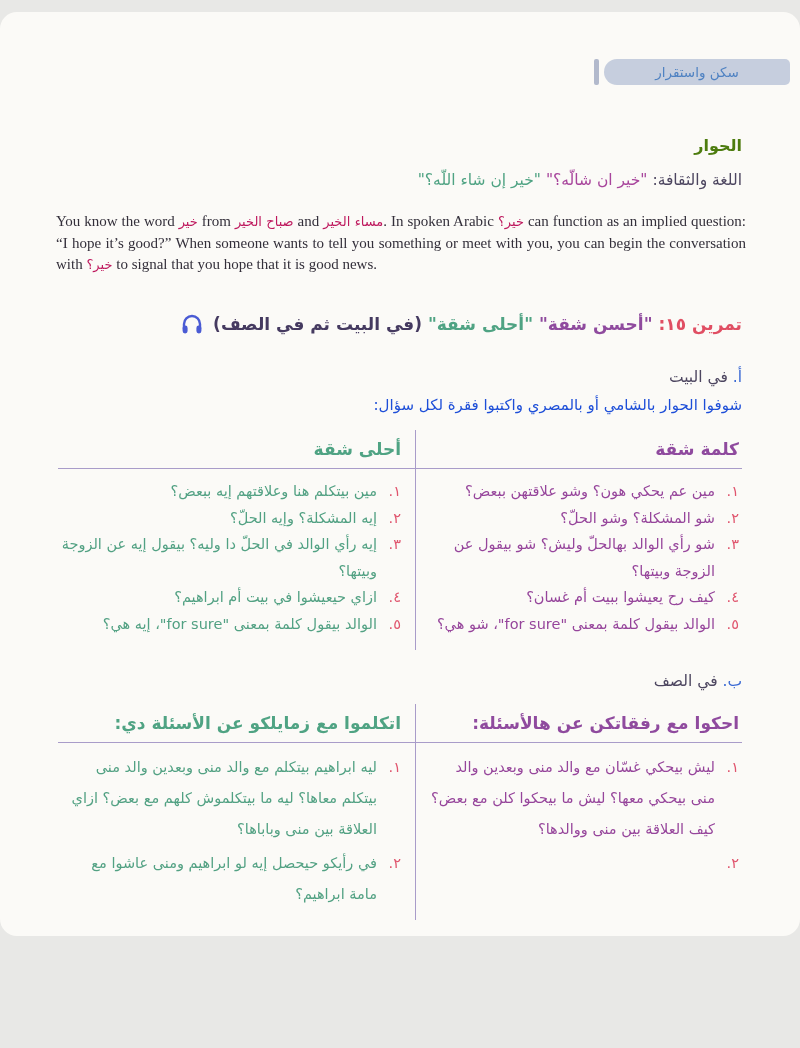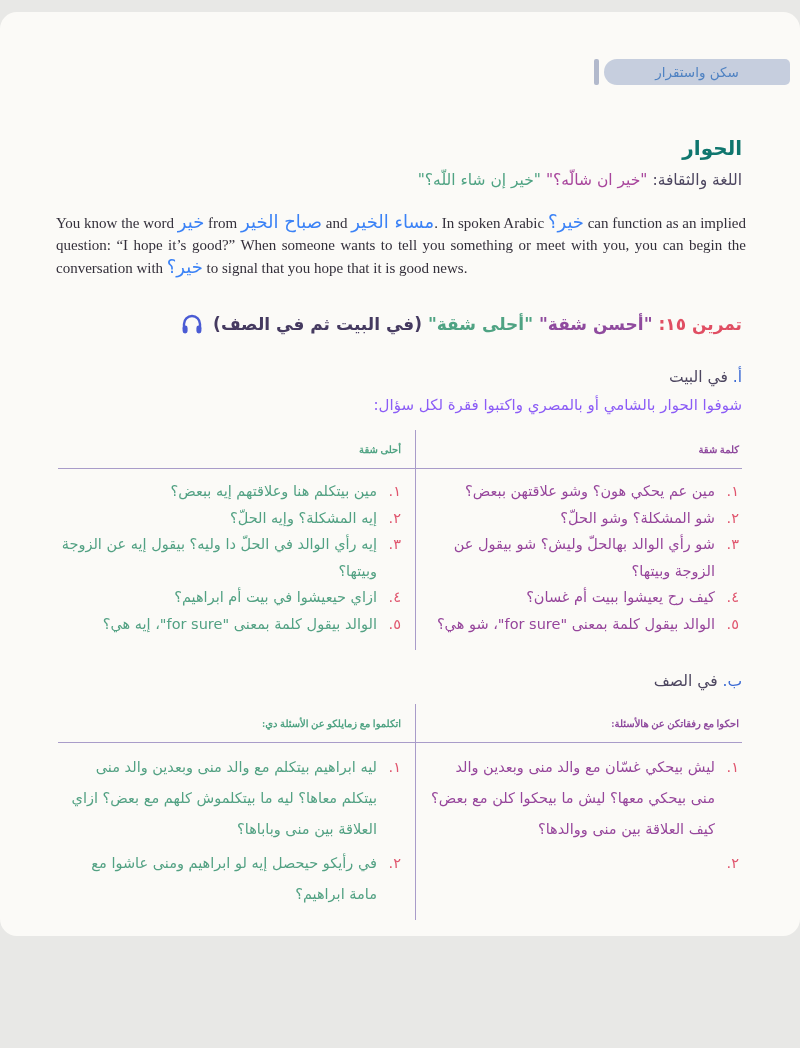--- a/index.html
+++ b/index.html
@@ -24,56 +24,56 @@
     width:186px;height:26px;
     background:#c6cede;
     border-radius:13px 5px 5px 13px;
     display:flex;align-items:center;justify-content:center;
     font-size:13.5px;color:#4f82c2;
     direction:rtl;
   }
   
   .h-dialogue{
     position:absolute;top:124px;right:58px;
-    font-size:20px;font-weight:bold;color:#0f766e;direction:rtl;
+    font-size:16px;font-weight:bold;color:#4d7c0f;direction:rtl;
   }
   .culture-line{
     position:absolute;top:159px;right:58px;
     font-size:15.5px;direction:rtl;white-space:nowrap;
   }
   .intro-para{
     position:absolute;top:199px;left:56px;width:690px;
     direction:ltr;text-align:justify;
     font-family:"Liberation Serif",serif;
     font-size:15px;line-height:21.5px;color:#332f3a;
   }
   
   .seg-dark{color:#4d4660;}
   .seg-darker{color:#453a60;text-align:right;}
   .seg-magenta{color:#a8459c;}
   .seg-green{color:#4fa383;}
   .seg-red{color:#e04e63;}
   .seg-purple{color:#8f4a9e;}
   .seg-en{color:#332f3a;}
-  .seg-ar-red{color:#3b82f6;font-family:"DejaVu Sans",sans-serif;font-size:18px;}
+  .seg-ar-red{color:#be185d;font-family:"DejaVu Sans",sans-serif;font-size:13px;}
   
   .ex-title{
     position:absolute;top:300px;right:58px;
     font-size:17px;font-weight:bold;direction:rtl;
     display:flex;align-items:center;gap:9px;white-space:nowrap;
   }
   .hp-icon{display:inline-flex;align-items:center;}
   
   .sec-head{position:absolute;right:58px;font-size:15.5px;direction:rtl;}
   .sec-head .sec-letter{color:#3b6ad4;}
   .sec-a{top:356px;}
   .sec-b{top:660px;}
   .instruction{
     position:absolute;top:384px;right:58px;
-    font-size:15px;direction:rtl;color:#8b5cf6;
+    font-size:15px;direction:rtl;color:#1d4ed8;
   }
   
   .qtable{
     position:absolute;left:58px;width:684px;
     direction:rtl;display:flex;
   }
   .qtable1{top:418px;height:220px;}
   .qtable2{top:692px;height:216px;}
   .v-divider{
     position:absolute;left:357px;top:0;bottom:0;width:1px;
@@ -81,21 +81,21 @@
   }
   .h-rule{
     position:absolute;left:0;right:0;top:38px;height:1px;
     background:#a99cc9;
   }
   .col{box-sizing:border-box;}
   .col-right{width:327px;padding-right:3px;padding-left:14px;}
   .col-left{width:357px;padding-right:14px;padding-left:2px;}
   .col-head{
     height:38px;display:flex;align-items:center;
-    font-size:10px;font-weight:bold;font-family:Liberation Serif, serif;
+    font-size:17px;font-weight:bold;
   }
   .head-purple{color:#8f4a9e;}
   .head-green{color:#4fa383;}
   .q-list{margin-top:10px;}
   .qtable1 .q-list{font-size:14.5px;line-height:26.5px;}
   .qtable2 .q-list{font-size:14.5px;line-height:31px;}
   .q-item{position:relative;padding-right:24px;}
   .qtable2 .q-item{margin-bottom:3px;}
   .q-num{position:absolute;right:0;top:0;color:#e0556e;}
   .col-right .q-text{color:#96459b;}

